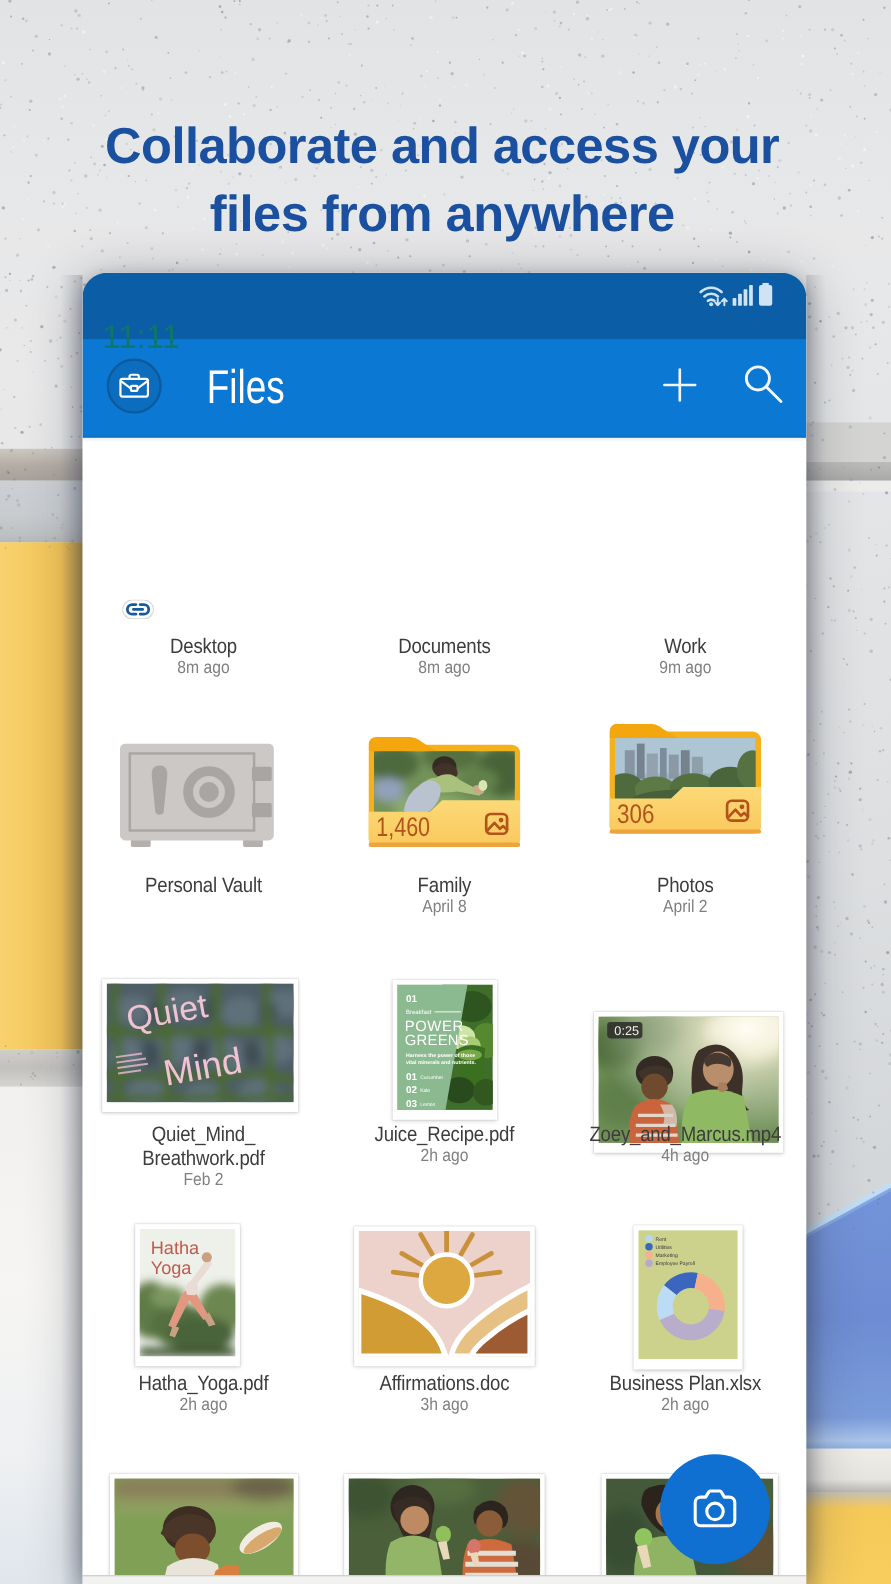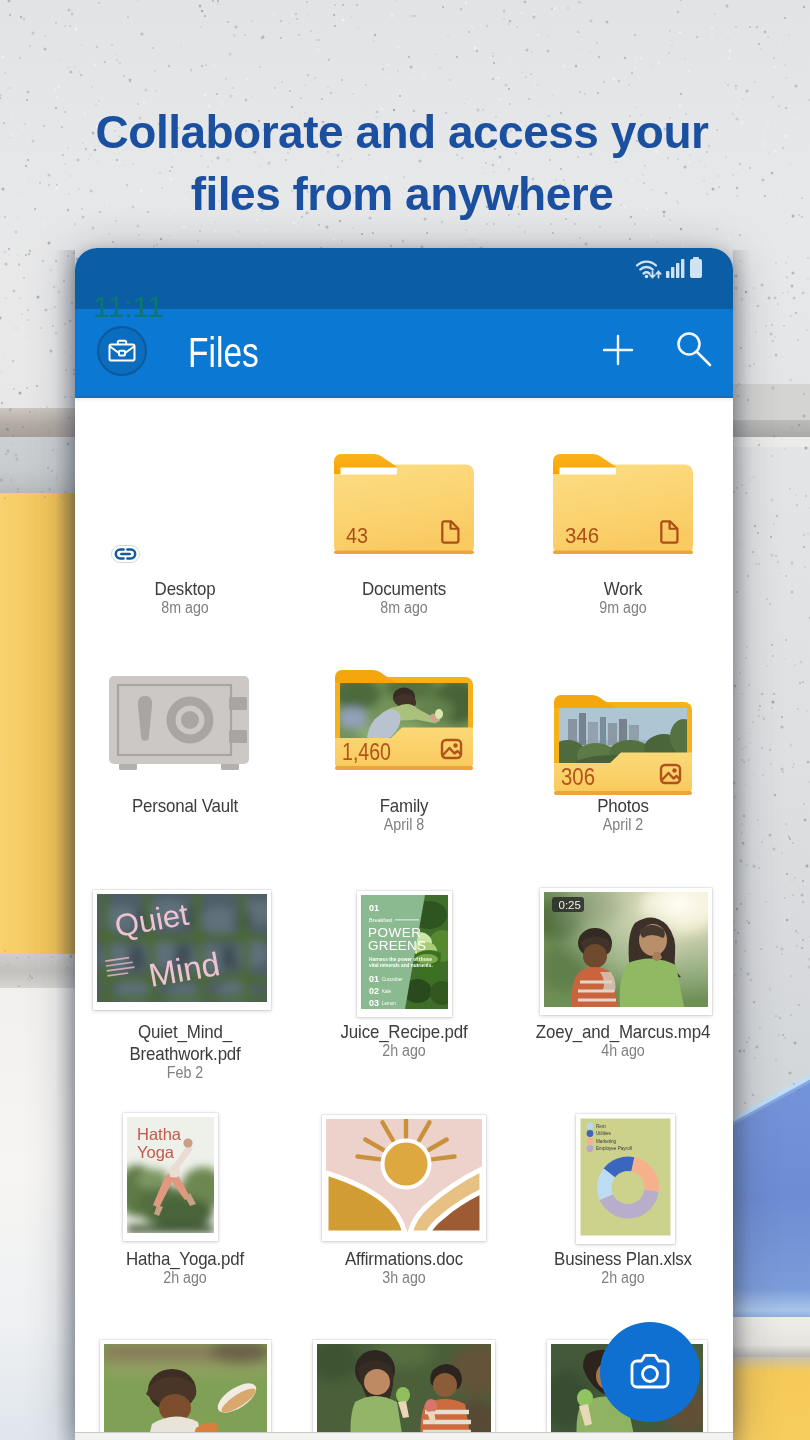--- a/index.html
+++ b/index.html
@@ -1171,42 +1171,20 @@
 <svg class="abs" style="left:527px;top:86px" width="32" height="32" viewBox="0 0 32 32">
 <g stroke="#f0f6fc" stroke-width="2.4" stroke-linecap="round">
           <path d="M16,2 v28 M2,16 h28"></path>
         </g>
 </svg>
 <svg class="abs" style="left:599px;top:81px" width="42" height="42" viewBox="0 0 42 42">
 <circle cx="15" cy="15" r="10.5" fill="none" stroke="#f0f6fc" stroke-width="2.6"></circle>
 <line x1="22.5" y1="22.5" x2="36" y2="36" stroke="#f0f6fc" stroke-width="2.6" stroke-linecap="round"></line>
 </svg>
 <div class="abs" style="left:0;top:148px;width:658px;height:6px;background:linear-gradient(180deg,rgba(30,60,90,0.13),rgba(30,60,90,0));"></div>
-<div class="abs" style="left:259px;top:206px"><svg width="140" height="100" viewBox="0 0 140 100">
-<rect x="0" y="10.5" width="140" height="89.5" rx="8" fill="url(#fbody)"></rect>
-<rect x="0" y="96.5" width="140" height="3.5" rx="1.75" fill="#eda43c"></rect>
-<rect x="6" y="13" width="57" height="7.5" fill="#ffffff"></rect>
-<path d="M7,0 H38 c6,0 9.5,2 12.5,4.5 L64,13.5 H6.5 V20 H0 V7 a7,7 0 0 1 7,-7 z" fill="url(#ftab)"></path>
-<g transform="translate(106,66) scale(0.92)">
-            <path d="M2.5,3.5 a2,2 0 0 1 2,-2 h7.5 l8,8 v13 a2,2 0 0 1 -2,2 h-13.5 a2,2 0 0 1 -2,-2 z" fill="none" stroke="#ad4e17" stroke-width="2.4" stroke-linejoin="round"></path>
-            <path d="M11.5,2 v7.5 h8" fill="none" stroke="#ad4e17" stroke-width="2.4" stroke-linejoin="round"></path>
-          </g>
-<text x="12" y="88.5" font-family="Liberation Sans" font-size="22.5" fill="#ad4e17" textLength="22" lengthAdjust="spacingAndGlyphs">43</text>
-</svg></div>
-<div class="abs" style="left:478px;top:206px"><svg width="140" height="100" viewBox="0 0 140 100">
-<rect x="0" y="10.5" width="140" height="89.5" rx="8" fill="url(#fbody)"></rect>
-<rect x="0" y="96.5" width="140" height="3.5" rx="1.75" fill="#eda43c"></rect>
-<rect x="6" y="13" width="57" height="7.5" fill="#ffffff"></rect>
-<path d="M7,0 H38 c6,0 9.5,2 12.5,4.5 L64,13.5 H6.5 V20 H0 V7 a7,7 0 0 1 7,-7 z" fill="url(#ftab)"></path>
-<g transform="translate(106,66) scale(0.92)">
-            <path d="M2.5,3.5 a2,2 0 0 1 2,-2 h7.5 l8,8 v13 a2,2 0 0 1 -2,2 h-13.5 a2,2 0 0 1 -2,-2 z" fill="none" stroke="#ad4e17" stroke-width="2.4" stroke-linejoin="round"></path>
-            <path d="M11.5,2 v7.5 h8" fill="none" stroke="#ad4e17" stroke-width="2.4" stroke-linejoin="round"></path>
-          </g>
-<text x="12" y="88.5" font-family="Liberation Sans" font-size="22.5" fill="#ad4e17" textLength="34" lengthAdjust="spacingAndGlyphs">346</text>
-</svg></div>
 <div class="abs" style="left:36px;top:297px"><svg width="29" height="18" viewBox="0 0 29 18">
 <rect x="0.5" y="0.5" width="28" height="17" rx="8.5" fill="#ffffff" stroke="#d4d7db" stroke-width="1"></rect>
 <g fill="none" stroke="#15599f" stroke-width="2.5" stroke-linecap="round">
 <path d="M12.6,4.6 h-3.4 a4.4,4.4 0 0 0 0,8.8 h3.4"></path>
 <path d="M16.4,4.6 h3.4 a4.4,4.4 0 0 1 0,8.8 h-3.4"></path>
 <path d="M10.3,9 h8.4"></path>
 </g>
 </svg></div>
 <div class="abs name" style="left:2px;top:330px;width:216px;">Desktop</div>
       <div class="abs time" style="left:2px;top:351px;width:216px;">8m ago</div>
@@ -1254,21 +1232,21 @@
           </g>
 <path d="M0,68 H56 L67,57.5 H138 V92 a8,8 0 0 1 -8,8 H8 a8,8 0 0 1 -8,-8 z" fill="url(#fflap)"></path>
 <rect x="0" y="96" width="138" height="4" rx="2" fill="#eda43c"></rect>
 <g transform="translate(106,69)">
 <rect x="1" y="1" width="19" height="18" rx="4" fill="none" stroke="#b2531c" stroke-width="2.4"></rect>
 <circle cx="14.5" cy="6.5" r="2.2" fill="#b2531c"></circle>
 <path d="M2,16 l6.5,-7 l5,5.5 l3,-2.5 l4,4" fill="none" stroke="#b2531c" stroke-width="2.4" stroke-linejoin="round"></path>
 </g>
 <text x="7" y="90" font-family="Liberation Sans" font-size="24.5" fill="#b2531c" textLength="49" lengthAdjust="spacingAndGlyphs">1,460</text>
 </svg></div>
-<div class="abs" style="left:479px;top:447px"><svg width="138" height="100" viewBox="0 0 138 100">
+<div class="abs" style="left:479px;top:410px"><svg width="138" height="100" viewBox="0 0 138 100">
 <rect x="0" y="7" width="138" height="93" rx="8" fill="#f5b11b"></rect>
 <path d="M7,0 H36 c6,0 9.5,2 12.5,4.5 L62,13 H0 V7 a7,7 0 0 1 7,-7 z" fill="#f3a60d"></path>
 <g clip-path="url(#phc)">
             <rect x="5" y="13" width="128" height="60" fill="#9fb6c6"></rect>
 <rect x="5" y="13" width="128" height="32" fill="#aec5d4"></rect>
 <g fill="#8795a3">
 <rect x="14" y="24" width="9" height="26"></rect>
 <rect x="25" y="18" width="7" height="32" fill="#76828e"></rect>
 <rect x="34" y="27" width="10" height="23" fill="#93a2ae"></rect>
 <rect x="46" y="22" width="6" height="28" fill="#7d8c99"></rect>
@@ -1371,21 +1349,21 @@
 <text x="12" y="70" font-family="Liberation Sans" font-weight="bold" font-size="4.8">Harness the power of those</text>
 <text x="12" y="76" font-family="Liberation Sans" font-weight="bold" font-size="4.8">vital minerals and nutrients.</text>
 <text x="12" y="91" font-family="Liberation Sans" font-weight="bold" font-size="9">01</text>
             <text x="25" y="90" font-size="4.5" font-family="Liberation Sans">Cucumber</text>
 <text x="12" y="103" font-family="Liberation Sans" font-weight="bold" font-size="9">02</text>
             <text x="25" y="102" font-size="4.5" font-family="Liberation Sans">Kale</text>
 <text x="12" y="115" font-family="Liberation Sans" font-weight="bold" font-size="9">03</text>
             <text x="25" y="114" font-size="4.5" font-family="Liberation Sans">Lemon</text>
 </g>
 </svg></div>
-<div class="abs card" style="left:465px;top:640px"><svg width="172" height="123" viewBox="0 0 172 123">
+<div class="abs card" style="left:465px;top:672px"><svg width="172" height="123" viewBox="0 0 172 123">
 <rect width="172" height="123" fill="#ffffff"></rect>
 <g clip-path="url(#zclip)">
 <rect x="4" y="4" width="164" height="115" fill="#6f8f55"></rect>
 <g filter="url(#blur3)">
 <ellipse cx="20" cy="30" rx="24" ry="22" fill="#4b6b38"></ellipse>
 <ellipse cx="60" cy="18" rx="22" ry="16" fill="#567542"></ellipse>
 <ellipse cx="25" cy="80" rx="26" ry="24" fill="#43603350"></ellipse>
 <ellipse cx="140" cy="20" rx="40" ry="26" fill="#d8e3c2"></ellipse>
 <ellipse cx="155" cy="12" rx="28" ry="18" fill="#f3f3e4"></ellipse>
 <ellipse cx="100" cy="60" rx="40" ry="35" fill="#7d9a62"></ellipse>

